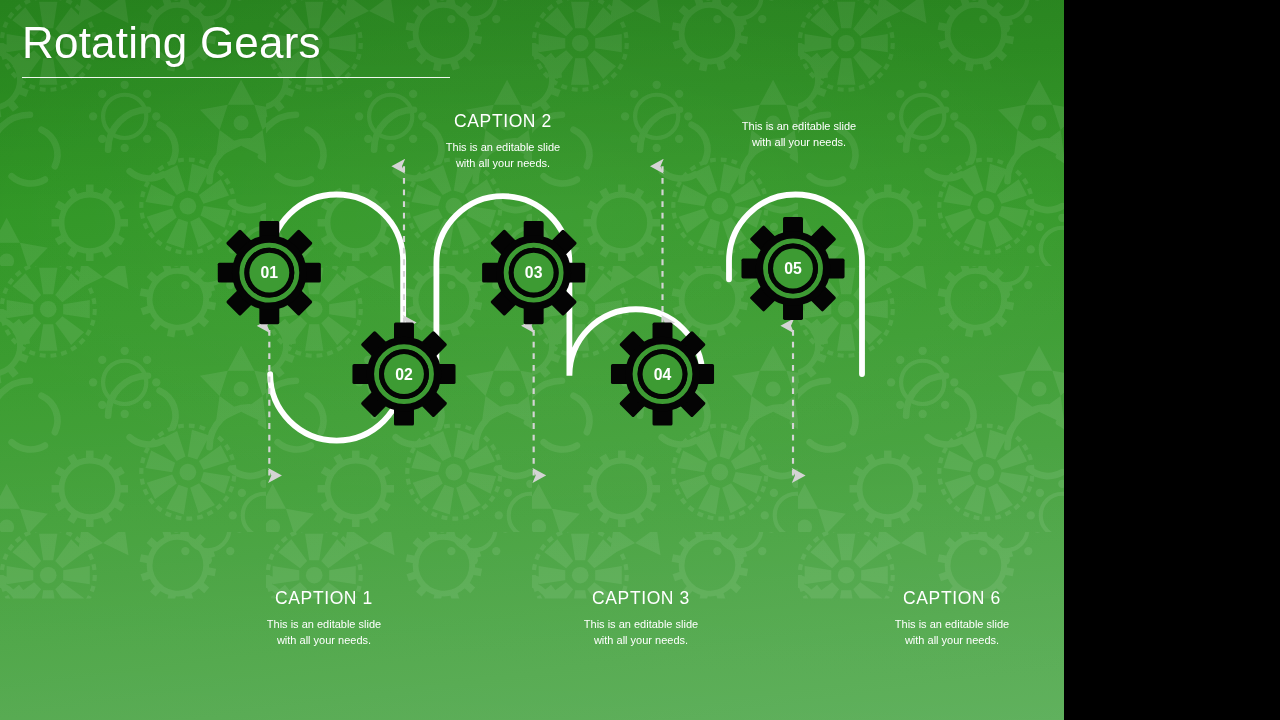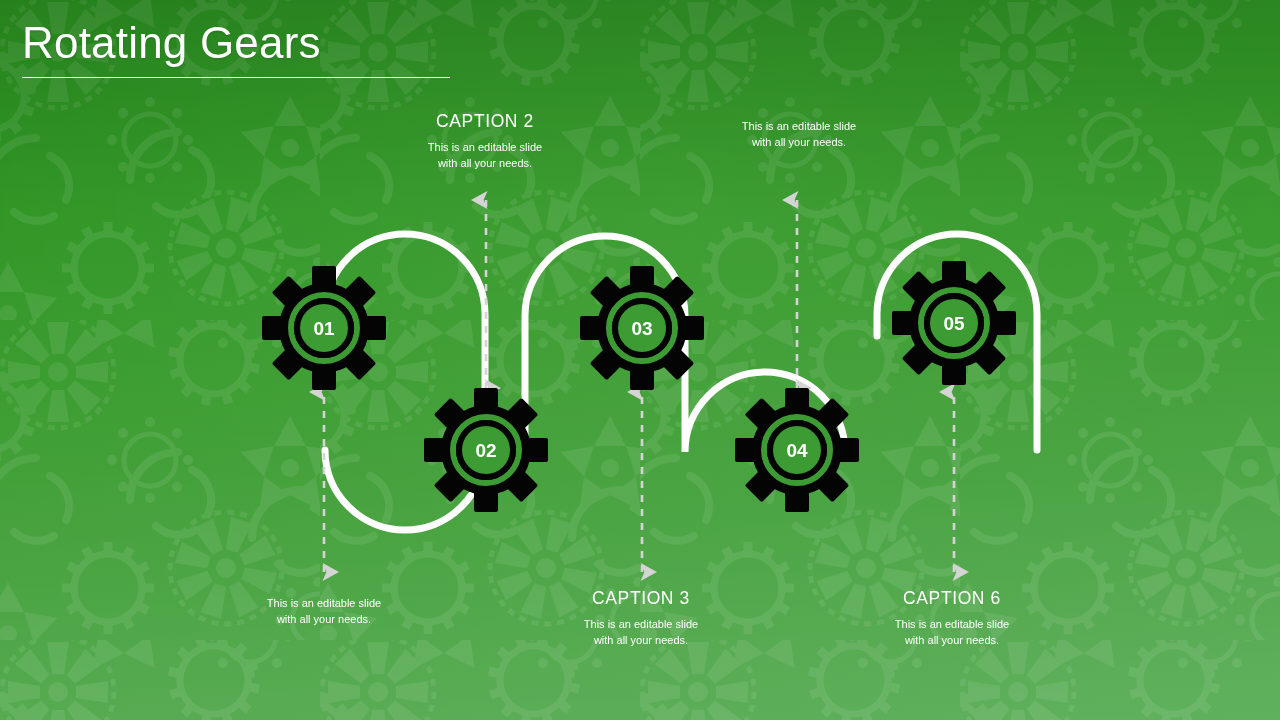--- a/index.html
+++ b/index.html
@@ -3,21 +3,21 @@
 <meta charset="utf-8">
 <title>Rotating Gears</title>
 <style>
   html, body {
     margin: 0;
     padding: 0;
     background: #000;
   }
   #slide {
     position: relative;
-    width: 1280px;
+    width: 1064px;
     height: 720px;
     overflow: hidden;
     font-family: "Liberation Sans", sans-serif;
     background: linear-gradient(172deg, #2a9020 0%, #309625 22%, #3a9c2f 46%, #46a23e 68%, #51a84c 86%, #58ad55 100%);
   }
 
   
   #bg-pattern {
     position: absolute;
     inset: 0;
@@ -76,21 +76,21 @@
     line-height: 1.2;
     white-space: nowrap;
   }
   .caption-body {
     margin-top: 8px;
     font-size: 11px;
     font-weight: 400;
     line-height: 1.45;
   }
   .cap-1 { left: 194px; top: 588px; }
-  .cap-2 { left: 355px; top: 111px; }
+  .cap-2 { left: 373px; top: 111px; }
   .cap-3 { left: 511px; top: 588px; }
   .cap-4 { left: 669px; top: 111px; }
   .cap-5 { left: 822px; top: 588px; }
 </style>
 </head>
 <body>
 
 <div id="slide">
 
   <svg id="bg-pattern" viewBox="0 0 1280 720" preserveAspectRatio="xMidYMid slice" aria-hidden="true">
@@ -255,20 +255,21 @@
       <text x="797" y="450" text-anchor="middle" dominant-baseline="central" fill="#ffffff" font-family="Liberation Sans, sans-serif" font-size="19" font-weight="bold">04</text>
     </g>
 
     <g>
       <use href="#gearShape" x="0" y="0" transform="translate(954,323)"></use>
       <text x="954" y="323" text-anchor="middle" dominant-baseline="central" fill="#ffffff" font-family="Liberation Sans, sans-serif" font-size="19" font-weight="bold">05</text>
     </g>
   </svg>
 
   <div class="caption cap-1">
+    <div class="caption-title">CAPTION 1</div>
     <div class="caption-body">
       <div>This is an editable slide</div>
       <div>with all your needs.</div>
     </div>
   </div>
 
   <div class="caption cap-2">
     <div class="caption-title">CAPTION 2</div>
     <div class="caption-body">
       <div>This is an editable slide</div>

